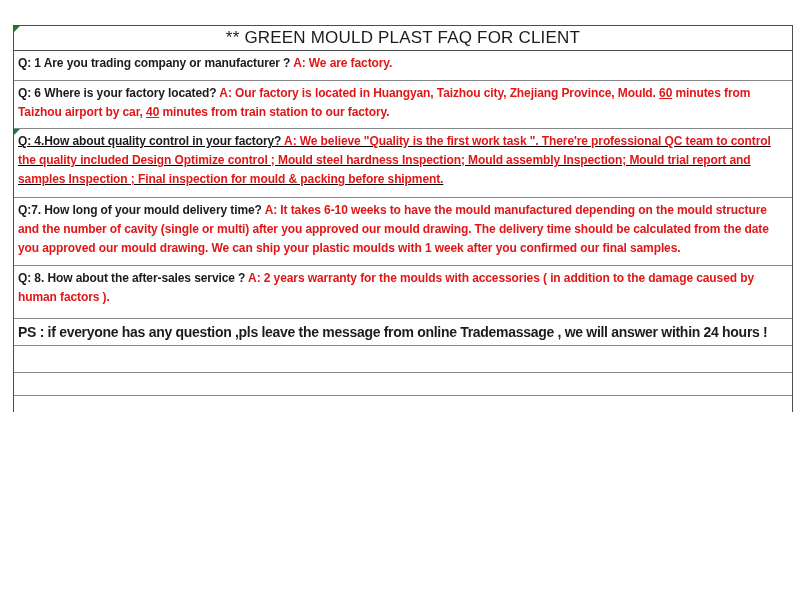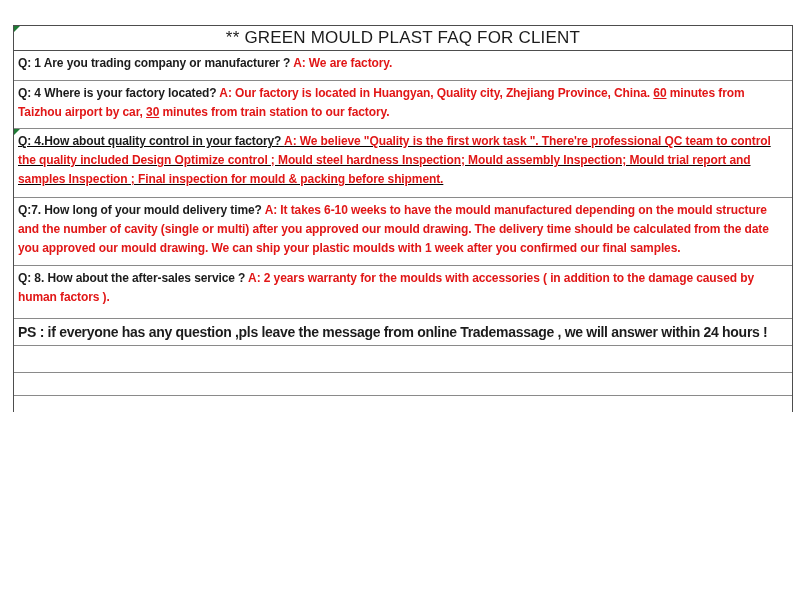--- a/index.html
+++ b/index.html
@@ -98,21 +98,21 @@
   <div class="row title-row">
     <span class="corner-marker"></span>
     <div class="title-text">** GREEN MOULD PLAST FAQ FOR CLIENT</div>
   </div>
 
   <div id="faq-rows">
       <div class="row faq-row row-q1">
         <div class="cell-text"><span class="q">Q: 1 Are you trading company or manufacturer ? </span><span class="a">A: We are factory.</span></div>
       </div>
       <div class="row faq-row row-q2">
-        <div class="cell-text"><span class="q">Q: 4 Where is your factory located? </span><span class="a">A: Our factory is located in Huangyan, Quality city, Zhejiang Province, China. </span><span class="a u">60</span><span class="a"> minutes from Taizhou airport by car, </span><span class="a u">30</span><span class="a"> minutes from train station to our factory.</span></div>
+        <div class="cell-text"><span class="q">Q: 6 Where is your factory located? </span><span class="a">A: Our factory is located in Huangyan, Taizhou city, Zhejiang Province, Mould. </span><span class="a u">60</span><span class="a"> minutes from Taizhou airport by car, </span><span class="a u">40</span><span class="a"> minutes from train station to our factory.</span></div>
       </div>
       <div class="row faq-row row-q4">
         <span class="corner-marker"></span>
         <div class="cell-text"><span class="q">Q: 4.How about quality control in your factory? </span><span class="a">A: We believe "Quality is the first work task ". There're professional QC team to control the quality included Design Optimize control ;  Mould steel hardness Inspection; Mould assembly Inspection;  Mould trial report and samples Inspection ; Final inspection for mould &amp; packing before shipment.</span></div>
       </div>
       <div class="row faq-row row-q7">
         <div class="cell-text"><span class="q">Q:7. How long of your mould delivery time? </span><span class="a">A:  It takes 6-10 weeks to have the mould manufactured depending on the mould structure and the number of cavity (single or multi) after you approved our mould drawing. The delivery time should be calculated from the date you approved our mould drawing. We can ship your plastic moulds with 1 week after you confirmed our final samples.</span></div>
       </div>
       <div class="row faq-row row-q8">
         <div class="cell-text"><span class="q">Q: 8. How about the after-sales service ? </span><span class="a">A: 2 years warranty for the moulds with accessories ( in addition to the damage caused by human factors ).</span></div>

